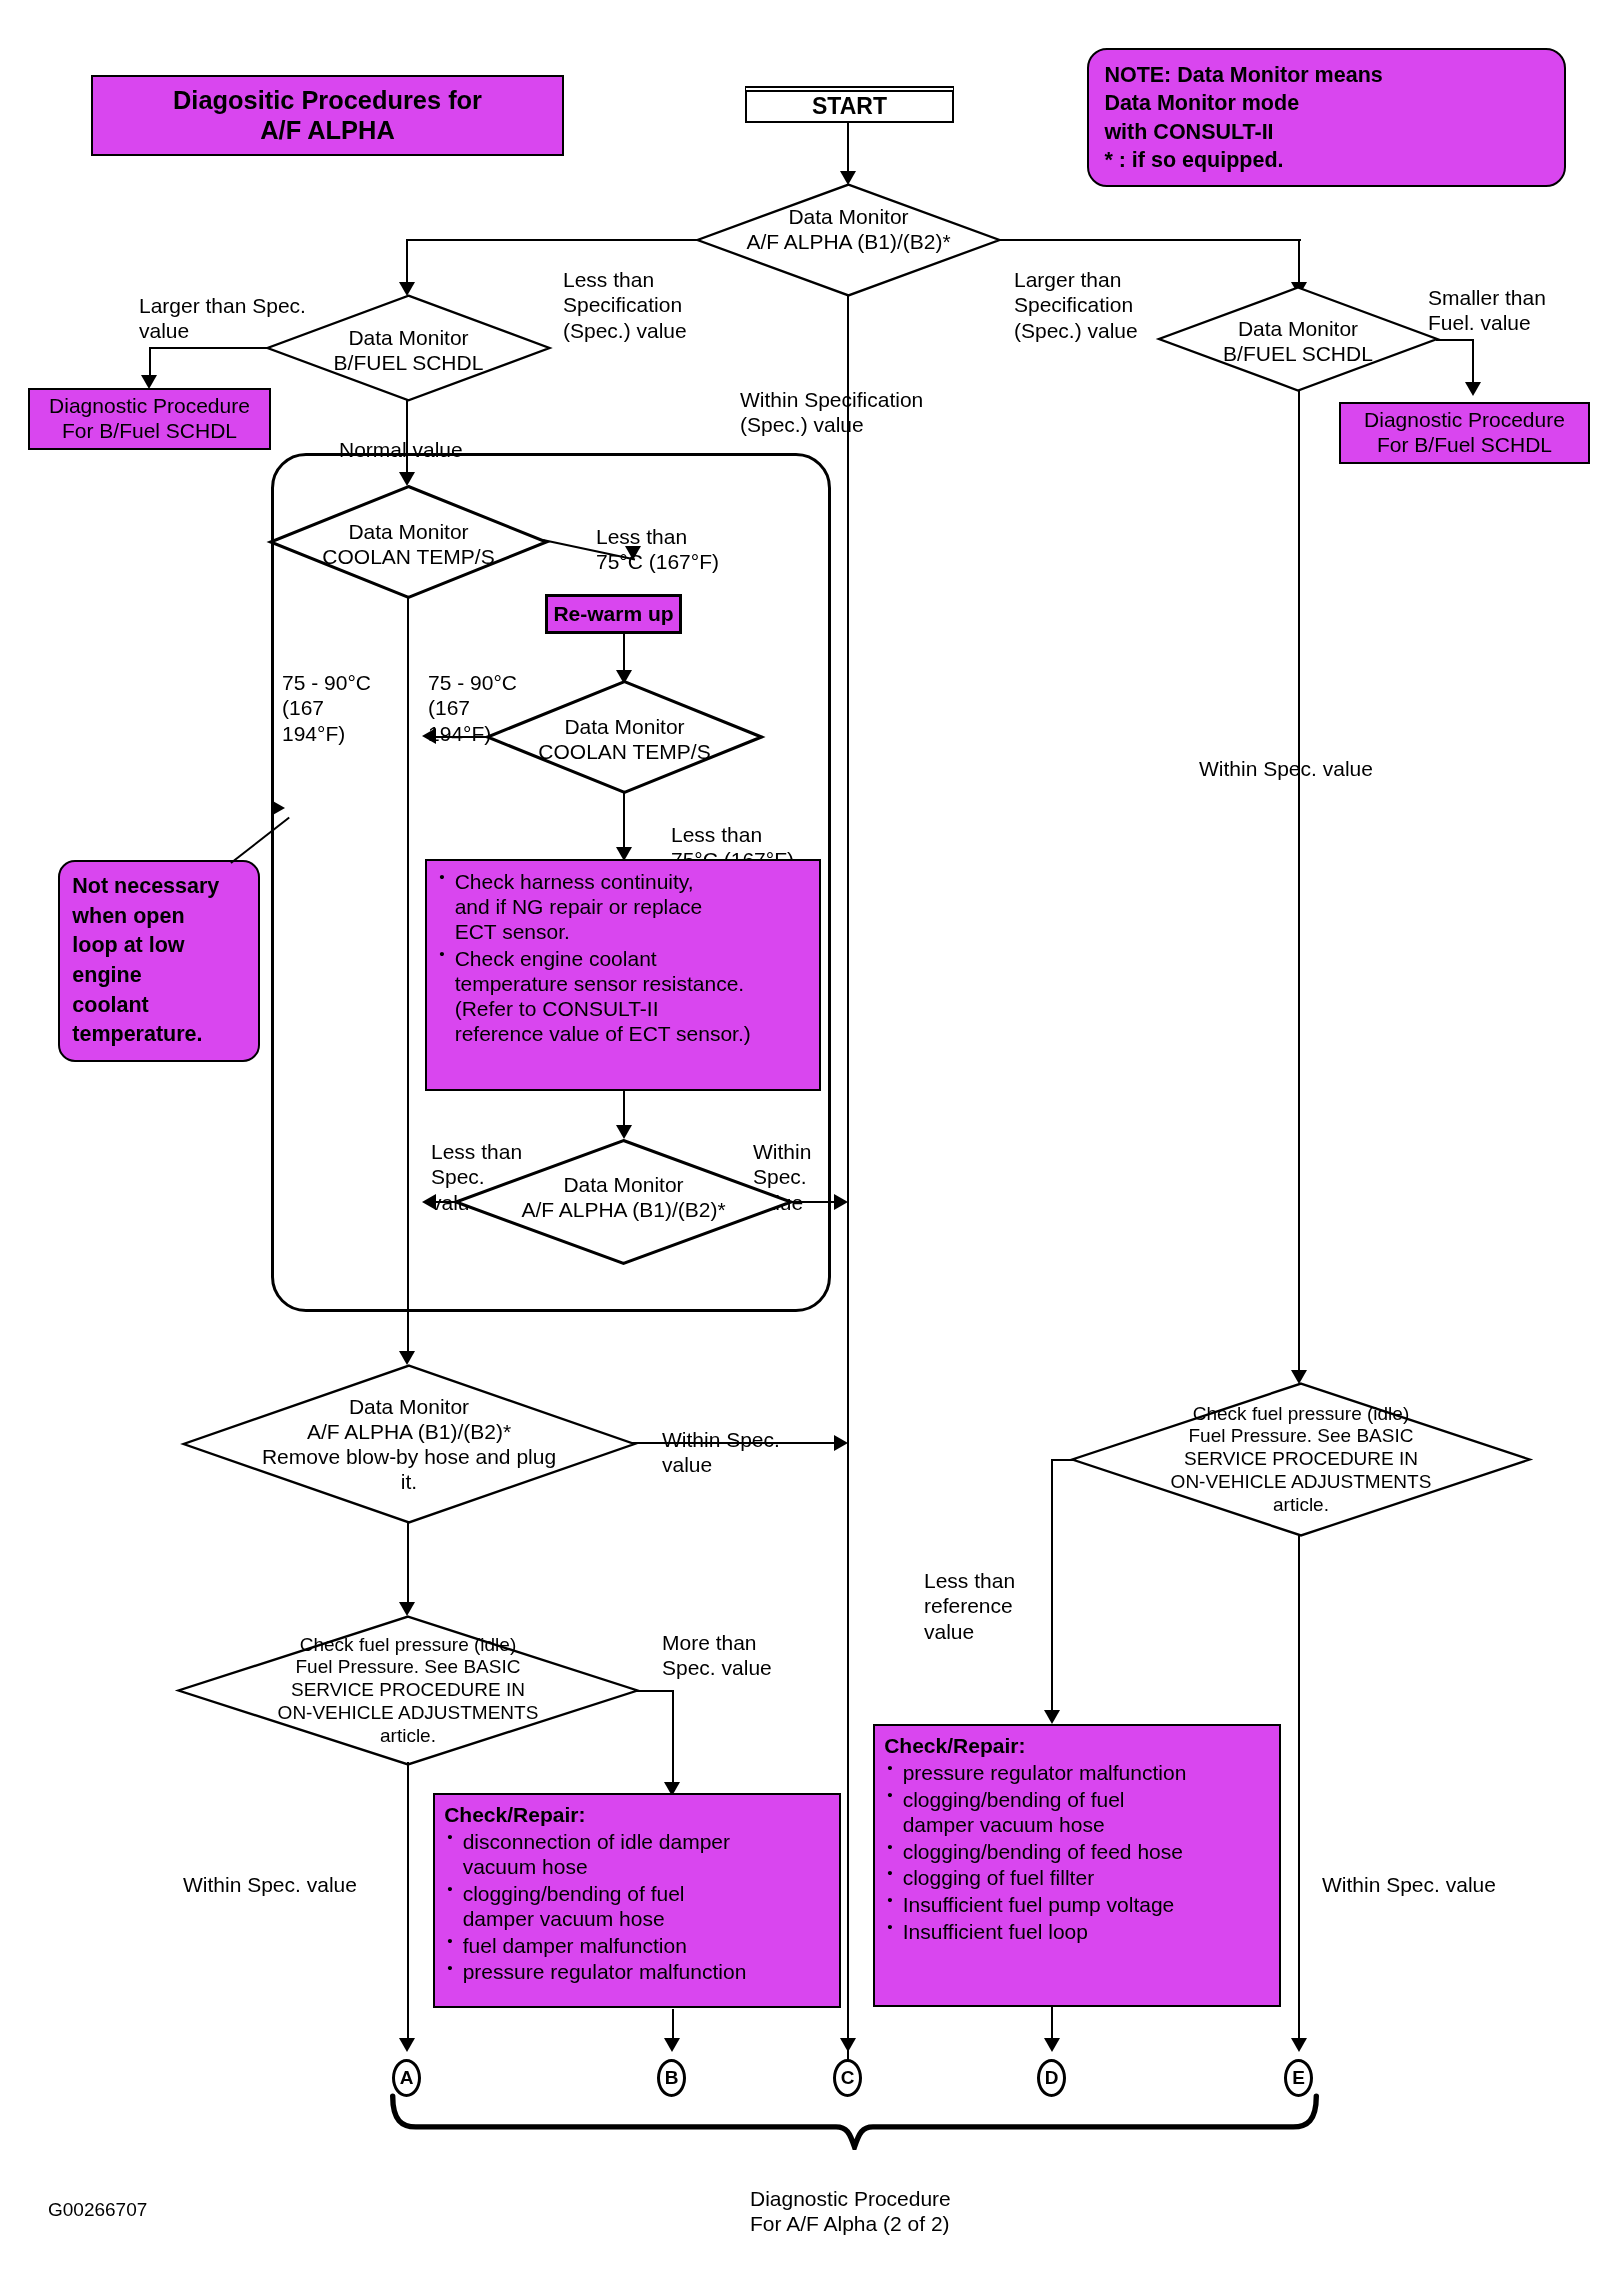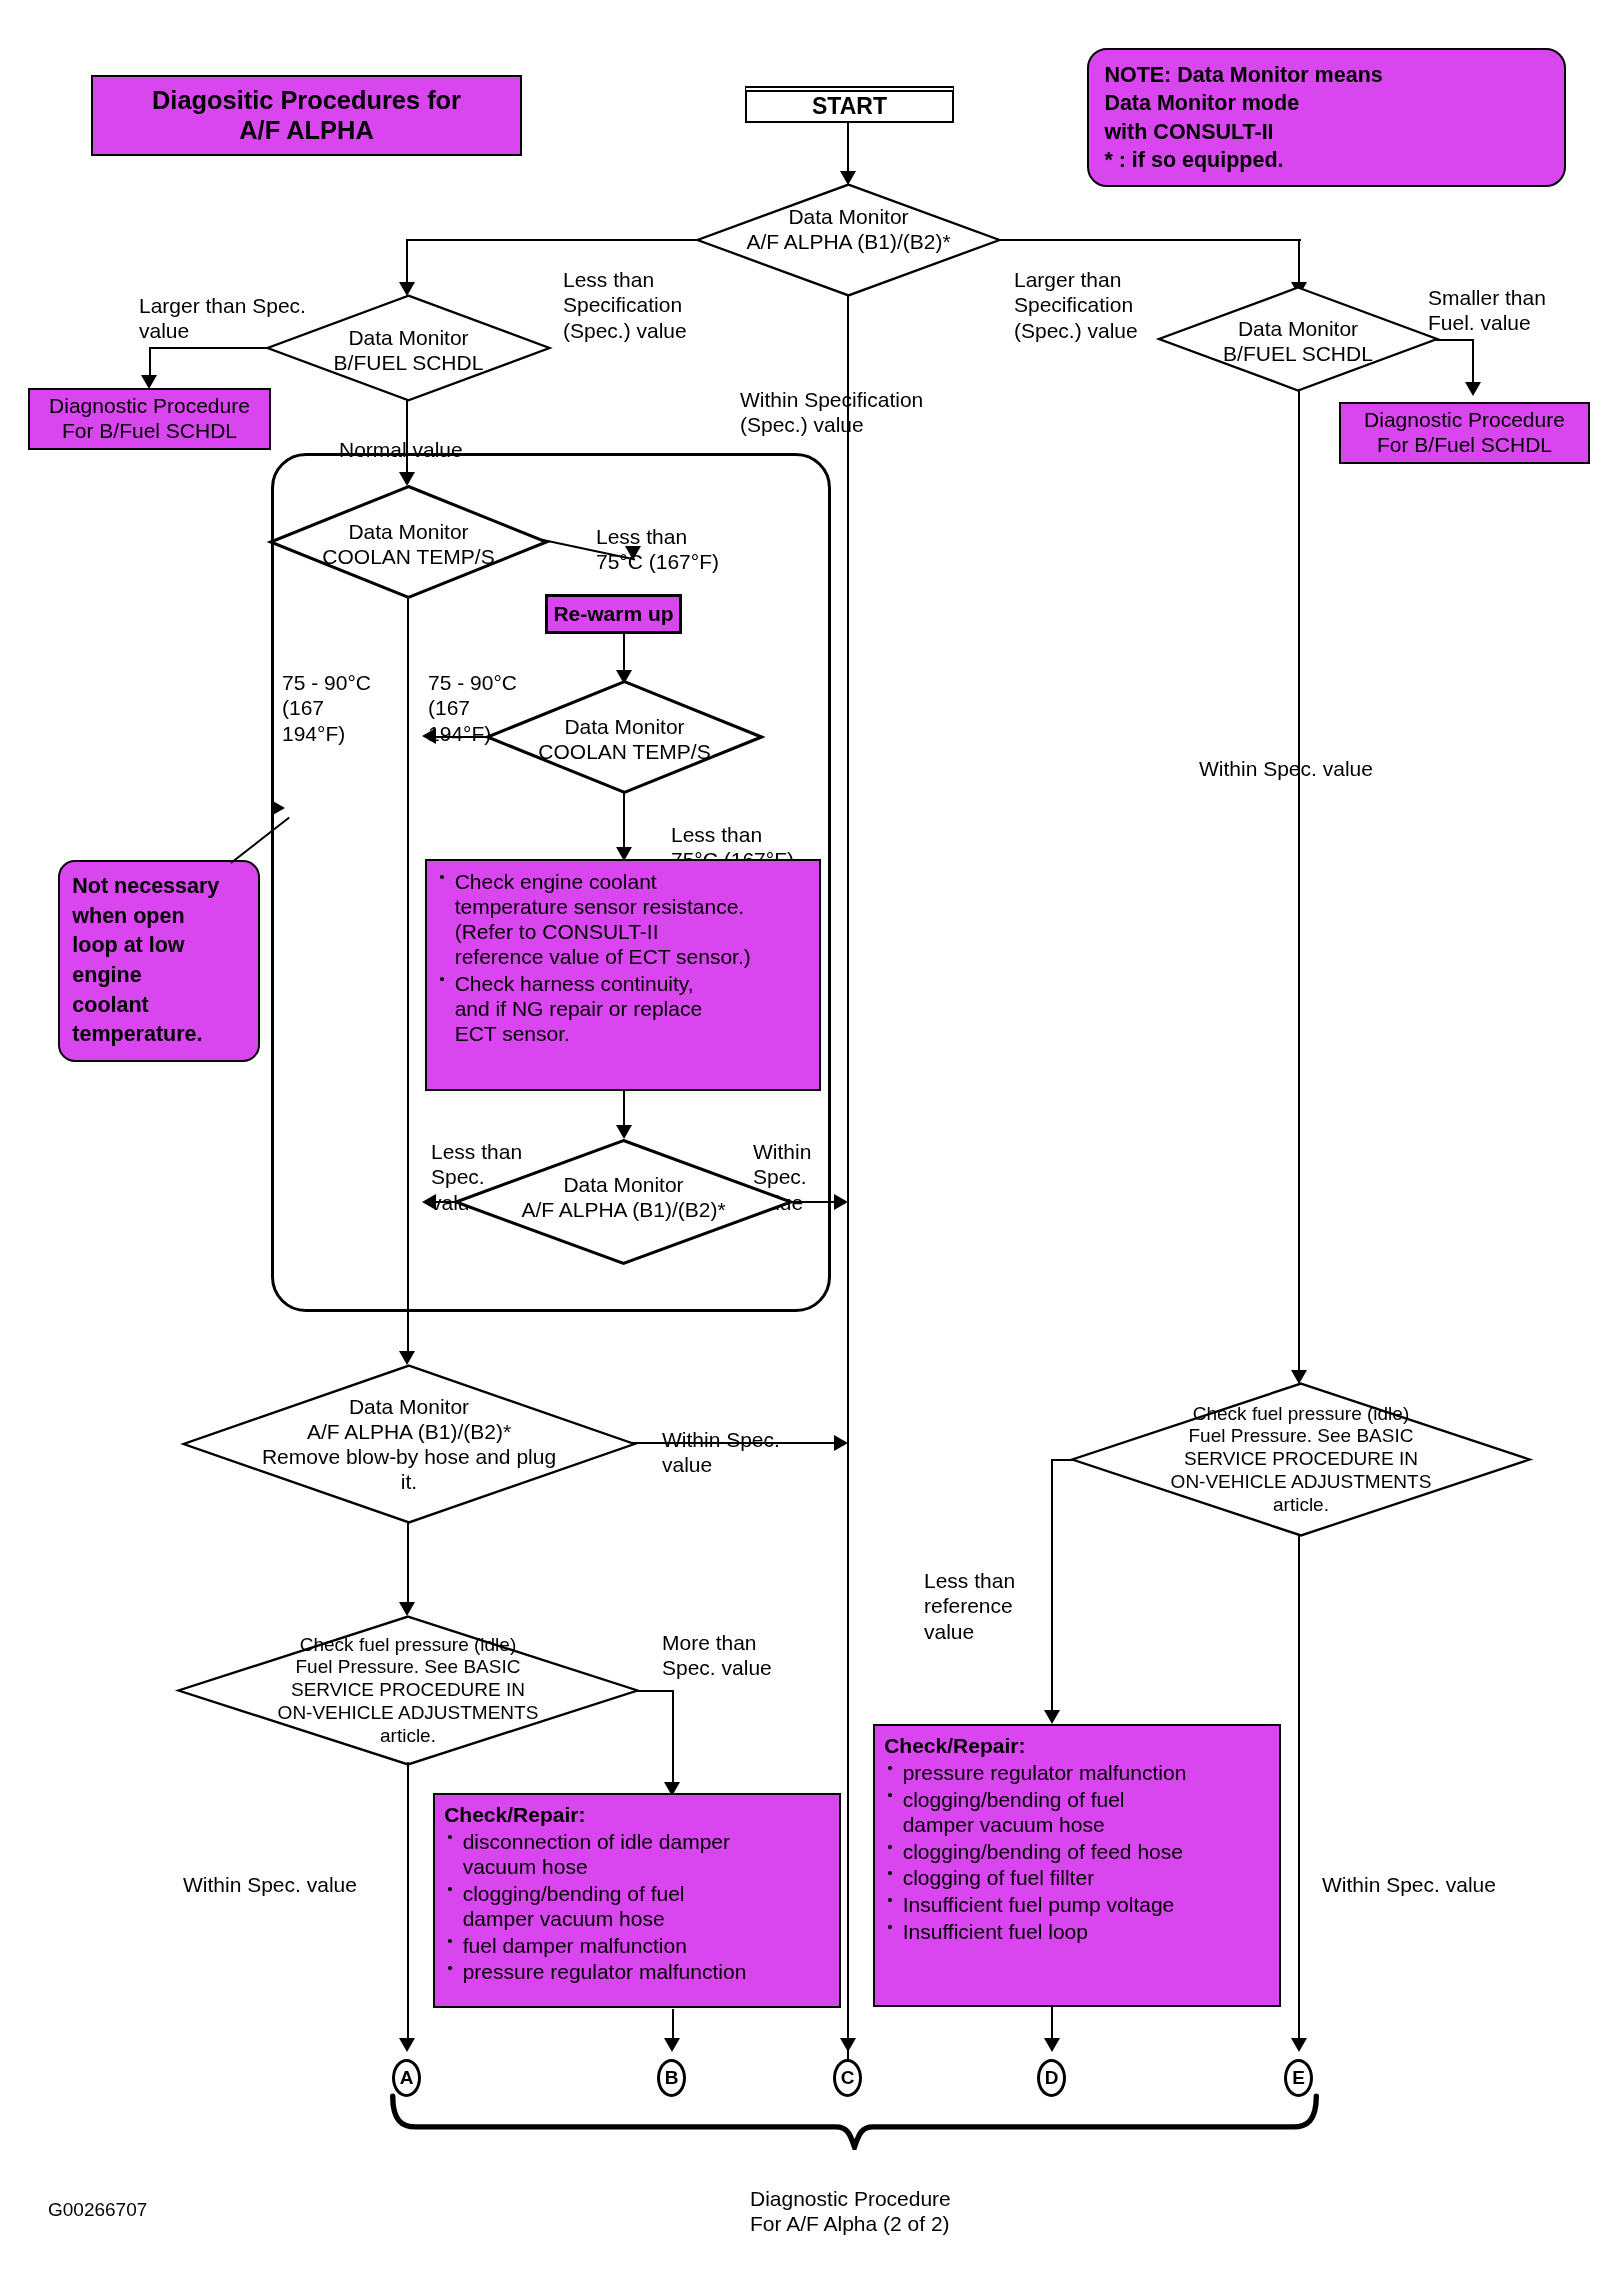--- a/index.html
+++ b/index.html
@@ -104,21 +104,21 @@
     font-weight:bold;
   }
   .footer-id{position:absolute;font-size:19px;}
   .brace{position:absolute;}
 </style>
 </head>
 <body>
 
 <div id="page">
 
-  <div class="box bold" style="left:91px;top:75px;width:431px;height:81px;font-size:25.4px;">
+  <div class="box bold" style="left:91px;top:75px;width:473px;height:81px;font-size:25.4px;">
     <span style="white-space:pre-line;">Diagositic Procedures for
 A/F ALPHA</span>
   </div>
 
   <div class="box rounded left bold" style="left:1087px;top:48px;width:479px;height:139px;font-size:21.5px;border-radius:20px;">
     <span style="white-space:pre-line;padding:0 15.4px;line-height:1.32;">NOTE:  Data Monitor means
           Data Monitor mode
           with CONSULT-II
    * :  if so equipped.</span>
   </div>
@@ -285,27 +285,27 @@
 coolant
 temperature.</span>
   </div>
 
   <div class="ln" style="left:231px;top:862px;width:74px;height:2.3px;transform:rotate(-38deg);transform-origin:left center;"></div>
   <div class="ah ah-r" style="left:271px;top:800px;"></div>
 
   <div class="box left" style="left:425px;top:859px;width:396px;height:232px;font-size:21px;border-width:2.3px;align-items:flex-start;">
     <div class="boxinner">
       <ul class="bl">
+        <li style="white-space:pre-line;">Check harness continuity,
+and if NG repair or replace
+ECT sensor.</li>
         <li style="white-space:pre-line;">Check engine coolant
 temperature sensor resistance.
 (Refer to CONSULT-II
 reference value of ECT sensor.)</li>
-        <li style="white-space:pre-line;">Check harness continuity,
-and if NG repair or replace
-ECT sensor.</li>
       </ul>
     </div>
   </div>
 
   <div class="ln lnv" style="left:623px;top:1091px;height:43px;"></div>
   <div class="ah ah-d" style="left:616px;top:1125px;"></div>
 
   <div class="lbl" style="left:431px;top:1114px;font-size:21px;">
     <span>Less than
 Spec.

